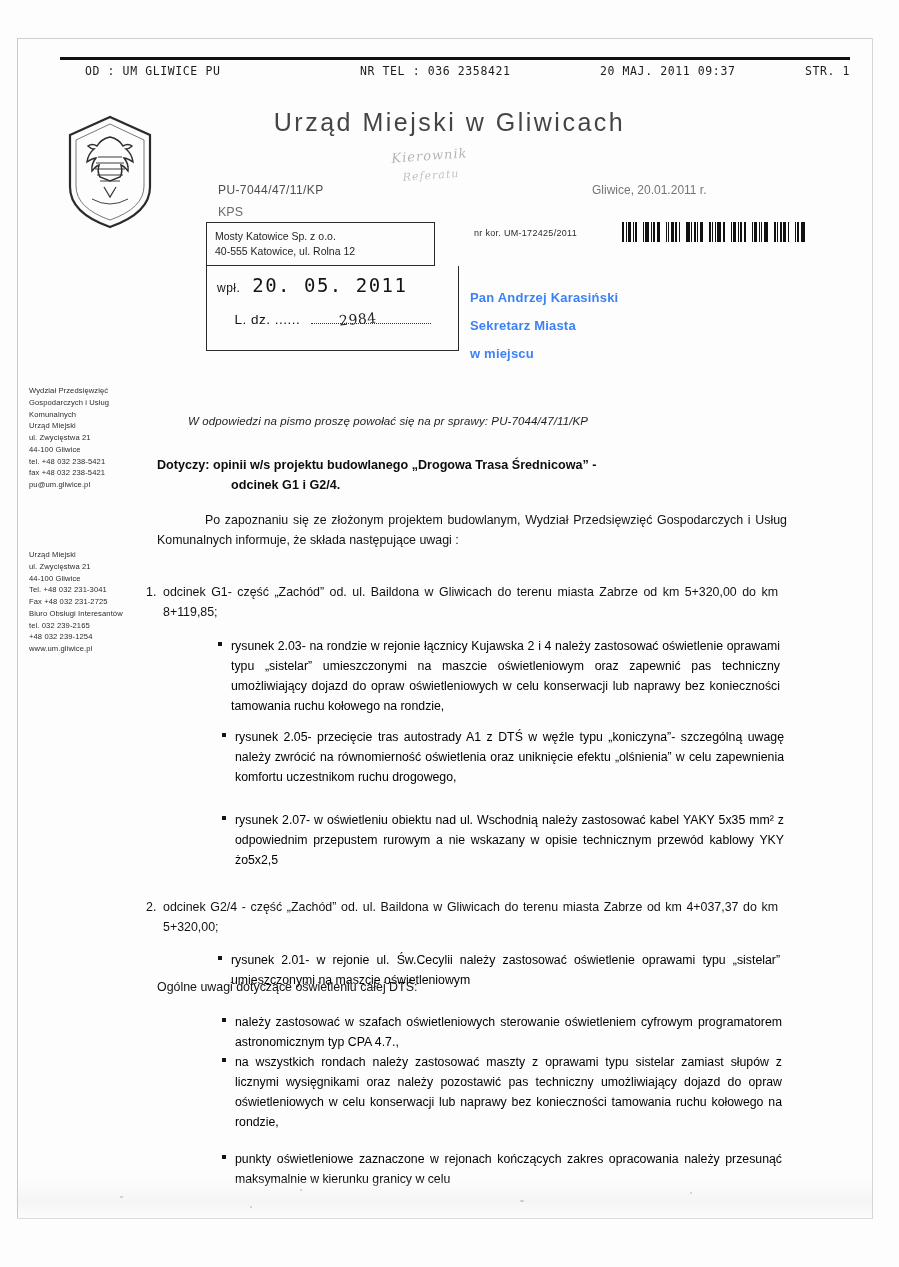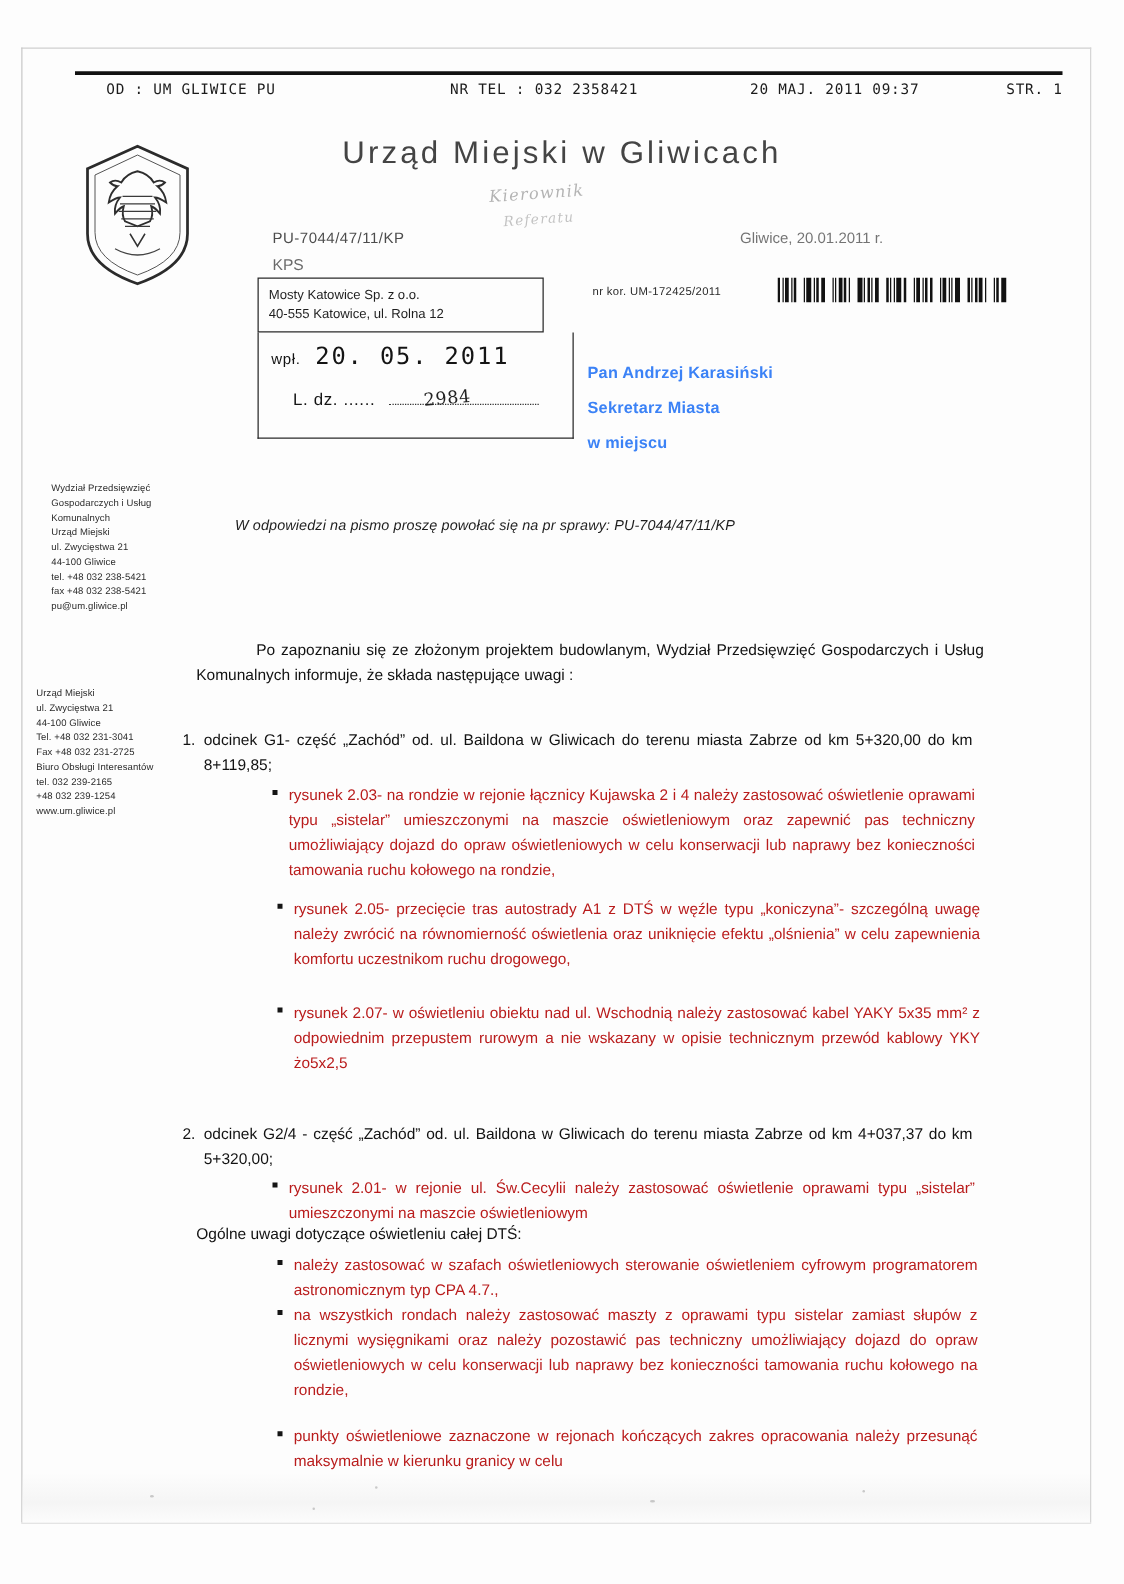--- a/index.html
+++ b/index.html
@@ -209,21 +209,21 @@
   
   .margin-block {
     position: absolute;
     left: 29px;
     font-size: 7.6px;
     line-height: 1.55;
     color: #2b2b2b;
     width: 120px;
     letter-spacing: 0.1px;
   }
-  .mb1 { top: 385px; margin-left: 12px; }
+  .mb1 { top: 385px; }
   .mb2 { top: 549px; }
 
   
   .reply-note {
     position: absolute;
     left: 188px; top: 415px;
     font-size: 11.5px;
     font-style: italic;
     color: #1e1e1e;
     letter-spacing: 0.1px;
@@ -273,22 +273,23 @@
   .num-item .num { position: absolute; left: 0; top: 0; }
   .num-item .txt { display: block; padding-left: 17px; }
   .ni1 { left: 146px; top: 582px; }
   .ni2 { left: 146px; top: 897px; }
 
   .bullet-item {
     position: absolute;
     width: 562px;
     font-size: 12.3px;
     line-height: 1.62;
-    color: #b91c1c;
+    color: #000000;
     text-align: justify;
+    margin-top: 10px;
   }
   .bullet-item .bl {
     position: absolute; left: 0; top: 5px;
     width: 4px; height: 4px; background: #151515;
   }
   .bullet-item .txt { display: block; padding-left: 13px; }
   .bi1 { left: 218px; top: 627px; }
   .bi2 { left: 222px; top: 718px; }
   .bi3 { left: 222px; top: 801px; }
   .bi4 { left: 218px; top: 941px; }
@@ -325,21 +326,21 @@
 
   <div class="scan-edge-top"></div>
   <div class="scan-edge-left"></div>
   <div class="scan-edge-right"></div>
   <div class="scan-edge-bottom"></div>
 
   <div class="fax-rule"></div>
 
   <div class="fax-header">
     <span class="fh-from">OD : UM GLIWICE PU</span>
-    <span class="fh-tel">NR TEL : 032  2358421</span>
+    <span class="fh-tel">NR TEL : 036  2358421</span>
     <span class="fh-date">20 MAJ. 2011 09:37</span>
     <span class="fh-page">STR. 1</span>
   </div>
 
   <div class="doc-title">Urząd Miejski w Gliwicach</div>
 
   <div class="crest">
     <svg width="96" height="118" viewBox="0 0 96 118">
       <path d="M8 22 L48 4 L88 22 L88 74 Q88 100 48 114 Q8 100 8 74 Z" fill="none" stroke="#2b2b2b" stroke-width="2.2"></path>
       <path d="M14 27 L48 11 L82 27 L82 73 Q82 95 48 107 Q14 95 14 73 Z" fill="none" stroke="#555" stroke-width="0.8"></path>
@@ -414,20 +415,24 @@
 44-100 Gliwice
 Tel. +48 032 231-3041
 Fax +48 032 231-2725
 Biuro Obsługi Interesantów
 tel. 032 239-2165
 +48 032 239-1254
 www.um.gliwice.pl</div>
 
   <div class="reply-note">W odpowiedzi na pismo proszę powołać się na pr sprawy: PU-7044/47/11/KP</div>
 
+  <div class="subject">
+    <span>Dotyczy:  opinii  w/s  projektu  budowlanego  „Drogowa  Trasa  Średnicowa” -</span>
+    <span class="l2">odcinek G1 i G2/4.</span>
+  </div>
 
   <div class="para">
     <span class="indent"></span><span>Po  zapoznaniu  się  ze  złożonym  projektem  budowlanym,  Wydział Przedsięwzięć  Gospodarczych  i  Usług  Komunalnych  informuje,  że  składa następujące uwagi :</span>
   </div>
 
 
   <div class="num-item ni1">
     <span class="num">1.</span>
     <span class="txt">odcinek G1- część „Zachód” od. ul. Baildona w Gliwicach do terenu miasta Zabrze od km 5+320,00 do km 8+119,85;</span>
   </div>

